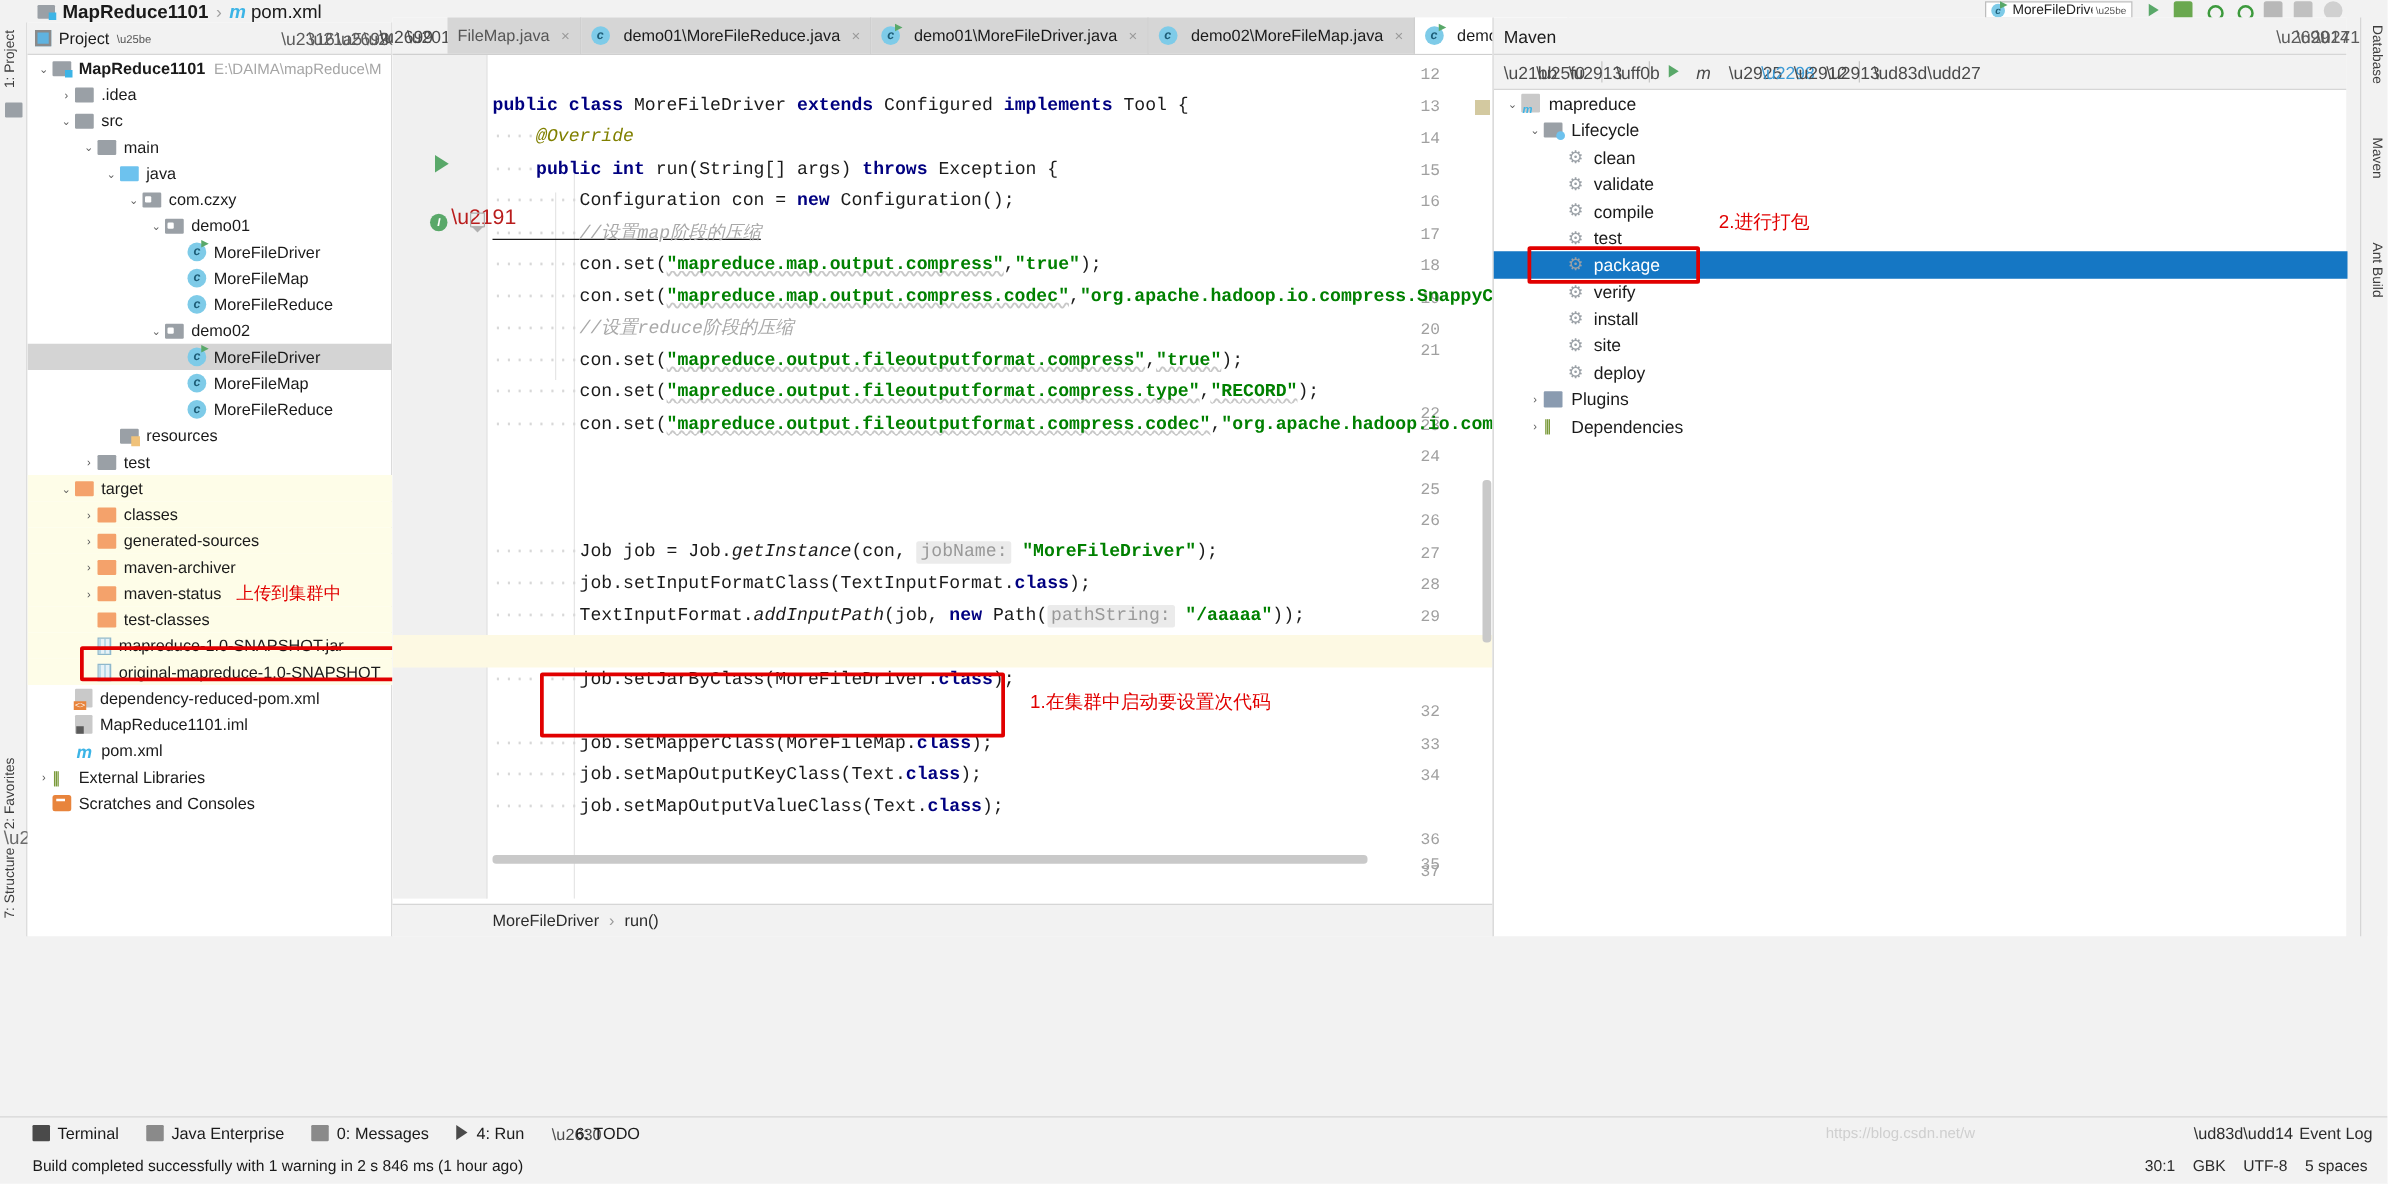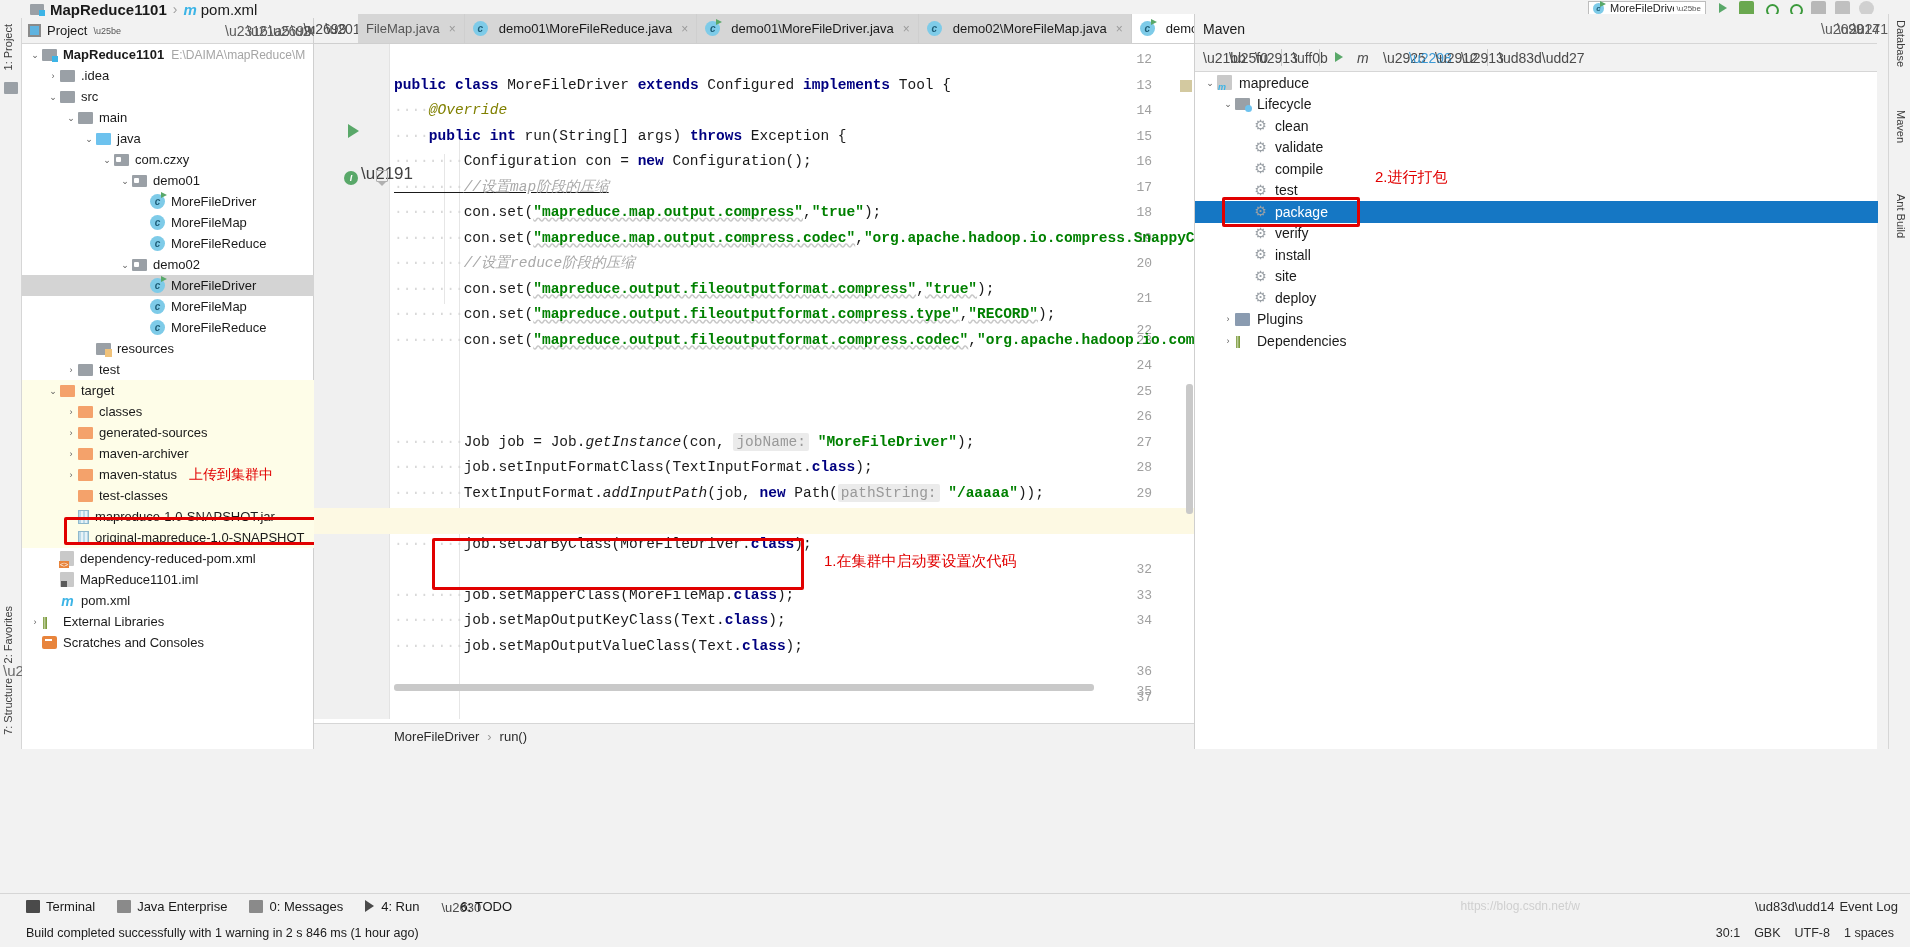--- a/index.html
+++ b/index.html
@@ -135,21 +135,21 @@
   .hint{ background:#ebebeb; color:#999; padding:1px 3px; border-radius:2px; }
   .dots{ color:#d8d8d8; letter-spacing:0; }
   .squig{ text-decoration: underline wavy #c8c8c8; text-decoration-skip-ink:none;}
   .hl-line{ position:absolute;left:0;width:880px;height:25.5px;background:#fdf9e3; }
   .vguide{ position:absolute;width:1px;background:#e6e6e6; }
 
   .runarrow{ position:absolute;width:0;height:0;border-left:11px solid #59a869;
              border-top:7px solid transparent;border-bottom:7px solid transparent; }
   .gbadge{ position:absolute;width:14px;height:14px;border-radius:50%;background:#59a869;
            color:#fff;font-size:9px;font-weight:bold;text-align:center;line-height:14px;font-style:italic;}
-  .uparrow{ position:absolute;color:#404040;font-size:17px;line-height:1; }
+  .uparrow{ position:absolute;color:#b91c1c;font-size:17px;line-height:1; }
   .foldmark{ position:absolute;width:12px;height:12px;border:1px solid #b0b0b0;color:#888;
              font-size:10px;text-align:center;line-height:10px;border-radius:1px;}
   .foldmark::after{content:"";position:absolute;left:50%;bottom:-5px;transform:translateX(-50%);
     border-left:5px solid transparent;border-right:5px solid transparent;border-top:5px solid #b0b0b0;}
 
   .scrollmark{ position:absolute;right:2px;width:12px;height:12px;background:#d3c9a0; }
   .vscroll{ position:absolute;right:1px;width:7px;background:#c9c9c9;border-radius:3px; }
   .hscroll{ position:absolute;height:7px;background:#c9c9c9;border-radius:3px; }
 
   .breadcrumbs{
@@ -485,21 +485,21 @@
       <div id="gutter-nums">
           <div class="gutter-num" style="top: 8px;">12</div>
           <div class="gutter-num" style="top: 33.5px;">13</div>
           <div class="gutter-num" style="top: 59px;">14</div>
           <div class="gutter-num" style="top: 84.5px;">15</div>
           <div class="gutter-num" style="top: 110px;">16</div>
           <div class="gutter-num" style="top: 135.5px;">17</div>
           <div class="gutter-num" style="top: 161px;">18</div>
           <div class="gutter-num" style="top: 186.5px;">19</div>
           <div class="gutter-num" style="top: 212px;">20</div>
-          <div class="gutter-num" style="top: 247px;">21</div>
+          <div class="gutter-num" style="top: 229px;">21</div>
           <div class="gutter-num" style="top: 263px; margin-top: 16px;">22</div>
           <div class="gutter-num" style="top: 288.5px;">23</div>
           <div class="gutter-num" style="top: 314px;">24</div>
           <div class="gutter-num" style="top: 339.5px;">25</div>
           <div class="gutter-num" style="top: 365px;">26</div>
           <div class="gutter-num" style="top: 390.5px;">27</div>
           <div class="gutter-num" style="top: 416px;">28</div>
           <div class="gutter-num" style="top: 441.5px;">29</div>
           <div class="gutter-num" style="top: 467px;">30</div>
           <div class="gutter-num" style="top: 476px;">31</div>
@@ -696,17 +696,17 @@
   </div>
 
   <div class="watermark">https://blog.csdn.net/w</div>
 
   <div class="statusbar">
     <span>Build completed successfully with 1 warning in 2 s 846 ms (1 hour ago)</span>
     <span class="right">
       <span>30:1</span>
       <span>GBK</span>
       <span>UTF-8</span>
-      <span>1 spaces</span>
+      <span>5 spaces</span>
     </span>
   </div>
 
 </div>
 
 </body></html>

